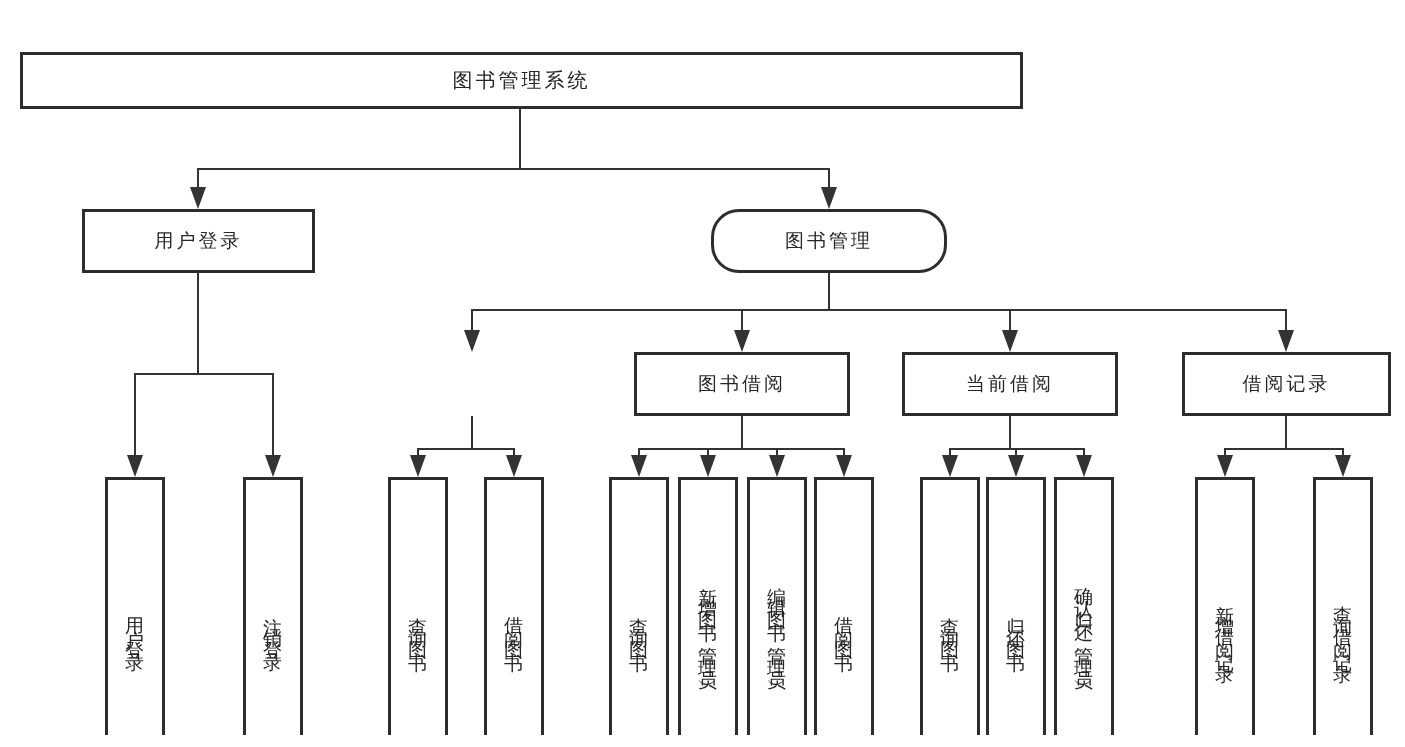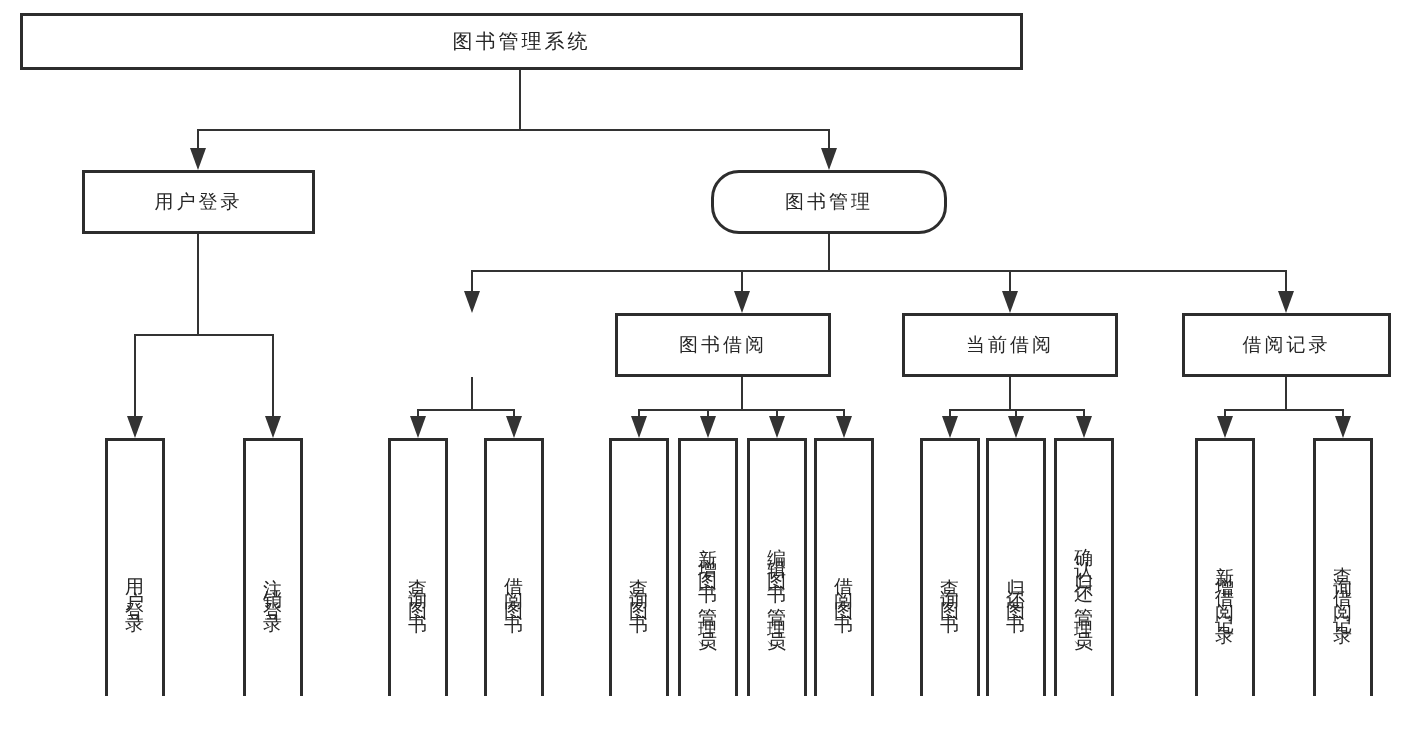--- a/index.html
+++ b/index.html
@@ -3,20 +3,21 @@
 <meta charset="utf-8">
 <style>
   html, body { margin: 0; padding: 0; background: #ffffff; }
   .canvas {
     position: relative;
     width: 1405px;
     height: 696px;
     background: #ffffff;
     font-family: "Liberation Sans", "DejaVu Sans", sans-serif;
     overflow: hidden;
+    margin-top: 39px;
   }
   .box {
     position: absolute;
     box-sizing: border-box;
     border: 3px solid #2d2d2d;
     background: #ffffff;
     display: flex;
     align-items: center;
     justify-content: center;
     color: #262626;
@@ -115,21 +116,21 @@
     <span class="title-label">图书管理系统</span>
   </div>
 
   <div class="box" style="left:82px; top:170px; width:233px; height:64px;">
     <span class="h-label">用户登录</span>
   </div>
   <div class="box" style="left:711px; top:170px; width:236px; height:64px;border-radius:28px;">
     <span class="h-label">图书管理</span>
   </div>
 
-  <div class="box" style="left:615px; top:313px; width:216px; height:64px;">
+  <div class="box" style="left:634px; top:313px; width:216px; height:64px;">
     <span class="h-label">图书借阅</span>
   </div>
   <div class="box" style="left:1182px; top:313px; width:209px; height:64px;">
     <span class="h-label">借阅记录</span>
   </div>
   <div class="box" style="left:902px; top:313px; width:216px; height:64px;">
     <span class="h-label">当前借阅</span>
   </div>
 
   <div class="box" style="left:105px; top:438px; width:60px; height:297px;">

